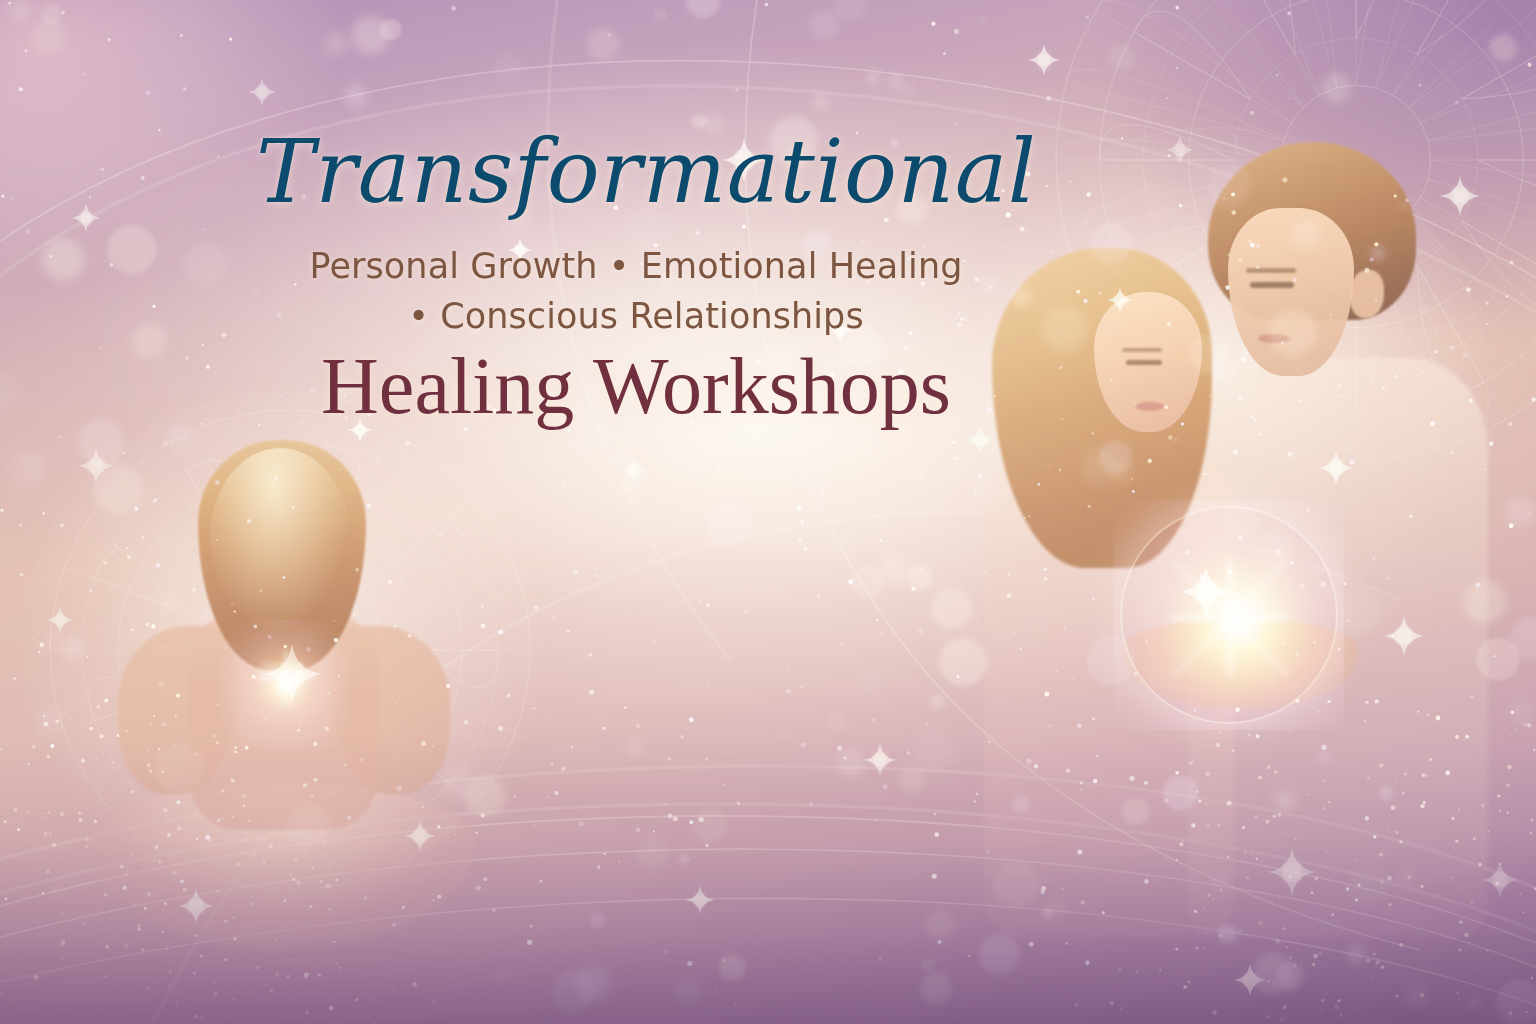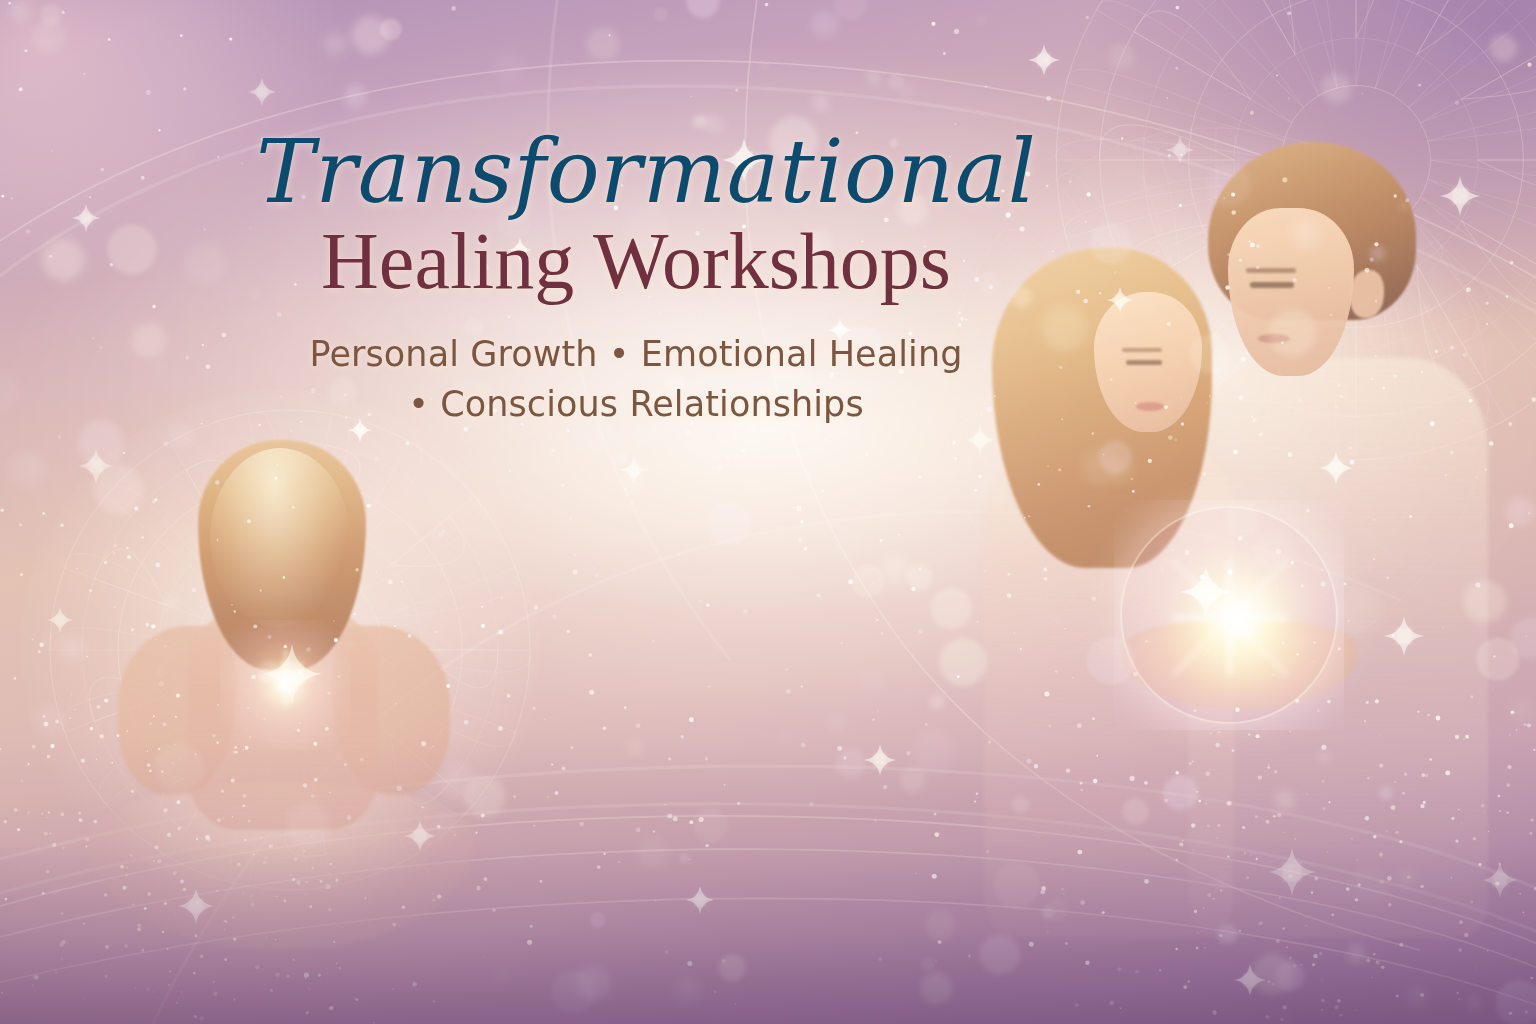--- a/index.html
+++ b/index.html
@@ -1769,20 +1769,20 @@
         </g>
       </svg>
     </div>
 
   <div id="final-wash"></div>
   <div class="bg-layer bg-vignette" style="z-index:31;"></div>
   <div class="bg-layer bg-bottom" style="z-index:32;"></div>
 
   <div id="text-block">
     <div id="title-script">Transformational</div>
-    <div id="title-main">Healing Workshops</div>
     <div id="subtitle">
       <span class="line">Personal Growth • Emotional Healing</span>
       <span class="line">• Conscious Relationships</span>
     </div>
+    <div id="title-main">Healing Workshops</div>
   </div>
 
 </div>
 
 </body></html>

